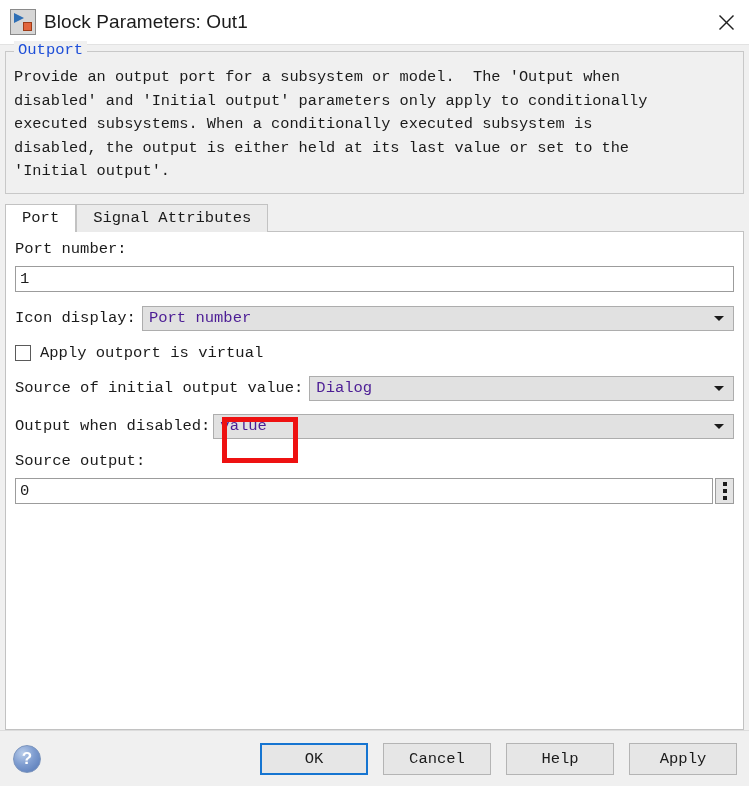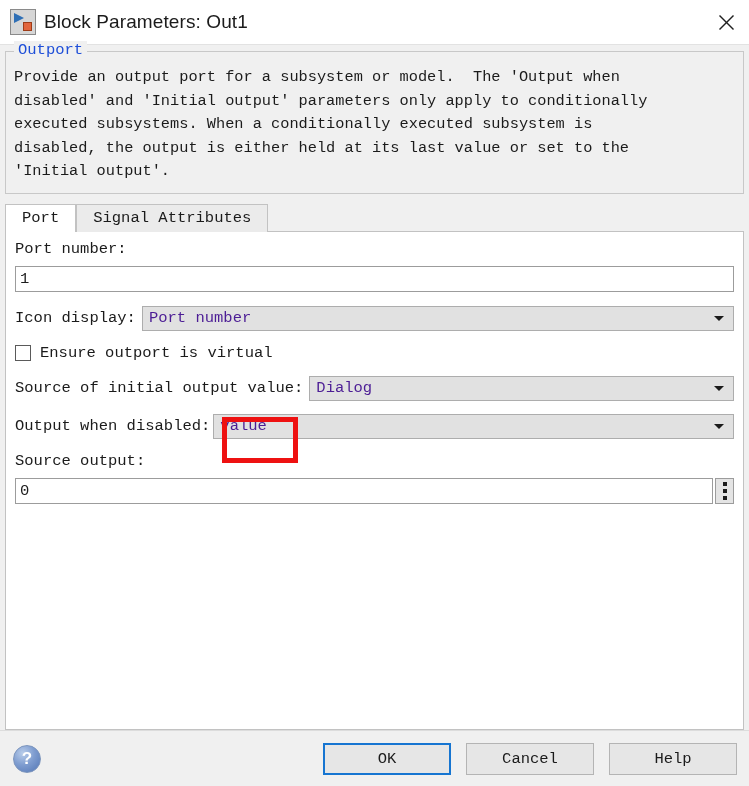--- a/index.html
+++ b/index.html
@@ -304,21 +304,21 @@
     font-weight: bold;
     cursor: pointer;
     flex: none;
   }
   .btn-group {
     margin-left: auto;
     display: flex;
     gap: 15px;
   }
   .btn {
-    width: 128px;
+    width: 108px;
     height: 32px;
     background: #e6e6e6;
     border: 1px solid #b4b4b4;
     box-sizing: border-box;
     font-family: "Liberation Mono", "DejaVu Sans Mono", monospace;
     font-size: 15.5px;
     color: #1b1b1b;
     display: flex;
     align-items: center;
     justify-content: center;
@@ -375,21 +375,21 @@
       <span style="width:6px"></span>
       <span class="combo">
         <span class="val">Port number</span>
         <span class="arrow"></span>
       </span>
     </div>
 
     <div style="height:13px"></div>
     <div class="row">
       <span class="cb"></span>
-      <span class="lbl">Ensure outport is virtual</span>
+      <span class="lbl">Apply outport is virtual</span>
     </div>
 
     <div style="height:14px"></div>
     <div class="row">
       <span class="lbl">Source of initial output value:</span>
       <span style="width:6px"></span>
       <span class="combo">
         <span class="val">Dialog</span>
         <span class="arrow"></span>
       </span>
@@ -420,16 +420,17 @@
   </div>
 
   <div class="redbox"></div>
 
   <div class="footer">
     <div class="help-circle">?</div>
     <div class="btn-group">
       <div class="btn primary">OK</div>
       <div class="btn">Cancel</div>
       <div class="btn">Help</div>
+      <div class="btn">Apply</div>
     </div>
   </div>
 
 </div>
 
 </body></html>

